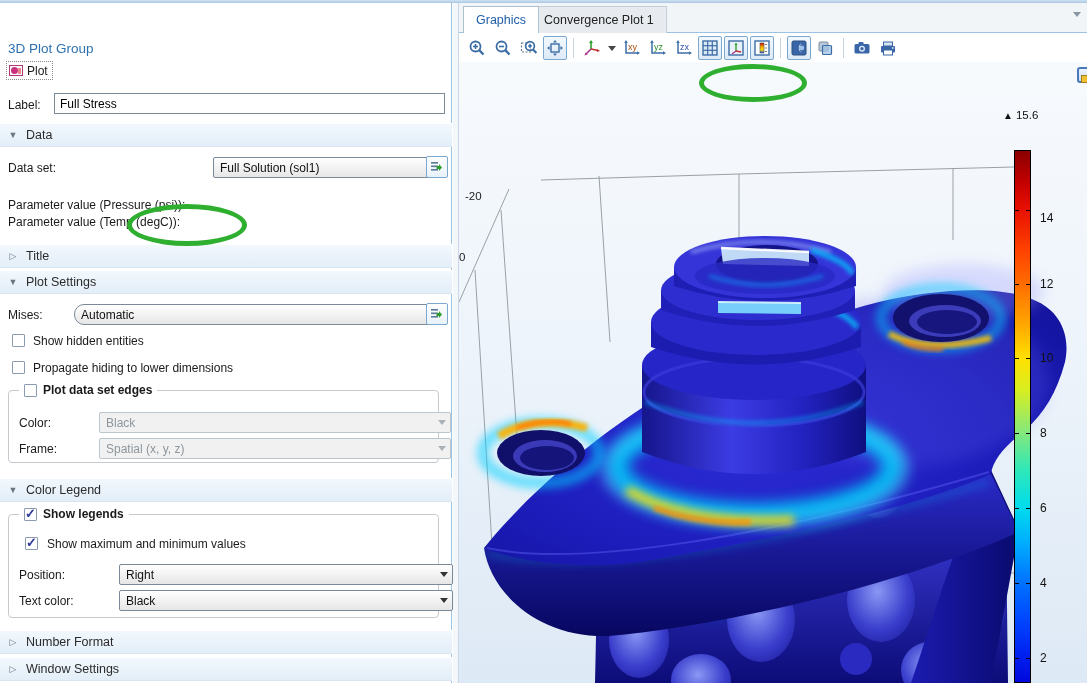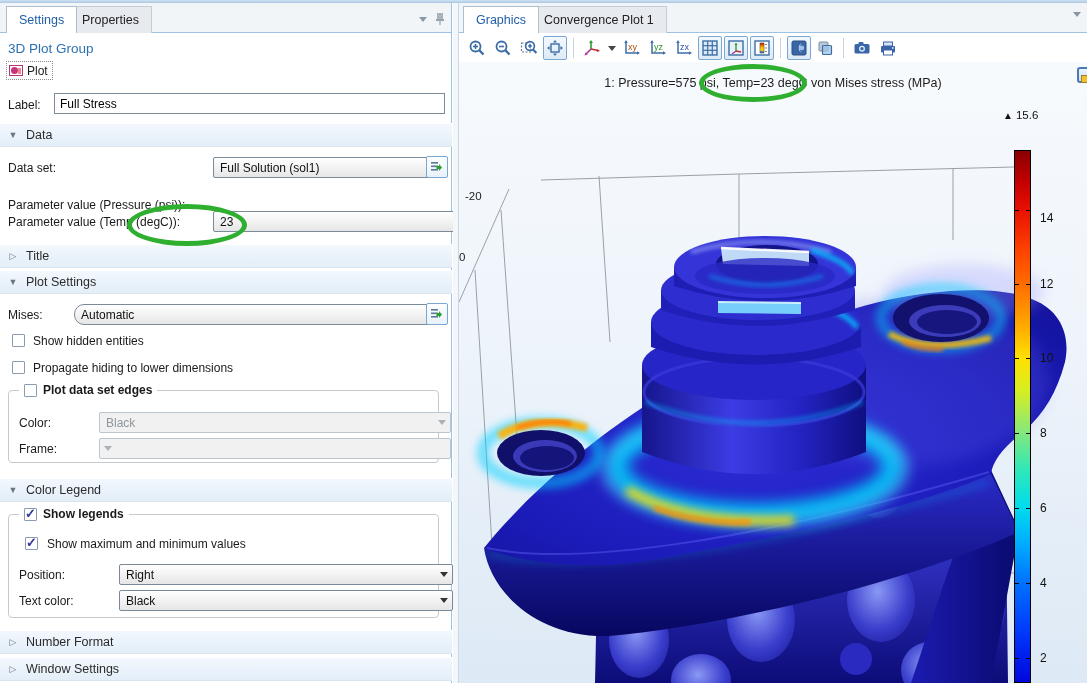--- a/index.html
+++ b/index.html
@@ -100,32 +100,20 @@
   #corner-frag::after { content:""; position:absolute; left:2px; top:6px; width:6px; height:6px;
     background:#f0c030; border:1px solid #a08020; }
   svg text { font-family:"Liberation Sans",sans-serif; }
 </style>
 </head>
 <body>
 
 <div class="window-top-edge"></div>
 
 <div id="settings-panel" class="panel">
-  <div class="tabstrip">
-    <div class="tab active" style="left:6px;">Settings</div>
-    <div class="tab" style="left:69px;">Properties</div>
-    <div class="strip-icons">
-      <span class="mini-caret"></span>
-      <svg width="10" height="14" viewBox="0 0 10 14">
-        <rect x="2" y="1" width="6" height="6" fill="#aab4bd"></rect>
-        <rect x="1" y="7" width="8" height="2" fill="#99a4ad"></rect>
-        <rect x="4.4" y="9" width="1.2" height="4" fill="#99a4ad"></rect>
-      </svg>
-    </div>
-  </div>
 
   <div class="heading">3D Plot Group</div>
 
   <div id="plot-button">
     <span class="plot-ico"></span>
     <span>Plot</span>
   </div>
 
   <div class="flabel" style="left:8px; top:98px;">Label:</div>
   <input class="tinput" style="left: 54px; top: 93px; width: 391px;" value="Full Stress">
@@ -142,24 +130,20 @@
   <div class="auxbtn" style="left:426px; top:156px;">
     <svg width="14" height="14" viewBox="0 0 14 14">
       <rect x="1" y="2" width="7" height="1.6" fill="#5a7a9a"></rect>
       <rect x="1" y="5.5" width="7" height="1.6" fill="#5a7a9a"></rect>
       <rect x="1" y="9" width="7" height="1.6" fill="#5a7a9a"></rect>
       <path d="M9,11 L12,7.5 L9,4 L9,6 L6.5,6 L6.5,9 L9,9 Z" fill="#2d9e2d"></path>
     </svg>
   </div>
   <div class="flabel" style="left:8px; top:198px;">Parameter value (Pressure (psi)):</div>
   <div class="flabel" style="left:8px; top:215px;">Parameter value (Temp (degC)):</div>
-  <div class="combo" style="left:193px; top:211px; width:253px;">
-    <span class="cval">23</span>
-    <span class="carr"></span>
-  </div>
 
   <div class="green-ellipse" style="left:127px; top:204px; width:120px; height:42px;"></div>
 
   <div class="sechdr" style="top:244px;">
     <span class="arr">▷</span>
     <span class="sectitle">Title</span>
   </div>
 
   <div class="sechdr" style="top:270px;">
     <span class="arr">▼</span>
@@ -188,20 +172,21 @@
       <span class="cb"></span>
       <span class="gltext" style="font-weight:bold;">Plot data set edges</span>
     </div>
     <div class="flabel" style="left:10px; top:25px;">Color:</div>
     <div class="combo disabled" style="left:70px; top:21px; width:352px;">
       <span class="cval">Black</span>
       <span class="carr"></span>
     </div>
     <div class="flabel" style="left:10px; top:51px;">Frame:</div>
     <div class="combo disabled" style="left:70px; top:47px; width:352px;">
+      <span class="cval">Spatial  (x, y, z)</span>
       <span class="carr"></span>
     </div>
   </div>
 
   <div class="sechdr" style="top:478px;">
     <span class="arr">▼</span>
     <span class="sectitle">Color Legend</span>
   </div>
   <div class="groupbox" style="left:8px; top:514px; width:431px; height:104px;">
     <div class="gbleg">
@@ -520,21 +505,20 @@
         <path d="M352,188 Q390,200 393,212" stroke="#00ccff" stroke-width="5" fill="none" opacity="0.8" filter="url(#b2)"></path>
         <ellipse cx="308" cy="202" rx="51" ry="19" fill="#14148a"></ellipse>
         <path d="M262,186 L350,190 L350,204 L264,202 Z" fill="#cfeaff" opacity="0.92"></path>
         <path d="M262,186 L350,190" stroke="#ffffff" stroke-width="2.5" opacity="0.95"></path>
         <ellipse cx="306" cy="214" rx="70" ry="18" fill="#2828c4" opacity="0.8"></ellipse>
         <path d="M250,214 Q306,232 364,214" stroke="#00c0ff" stroke-width="3" fill="none" opacity="0.5" filter="url(#b2)"></path>
       </g>
     </svg>
 
     
-    <div id="plot-title">1: Pressure=575 psi, Temp=23 degC  von Mises stress (MPa)</div>
     <div class="green-ellipse" style="left:240px; top:2px; width:108px; height:38px;"></div>
 
     
     <div id="max-marker">
       <span class="tri">▲</span><span>15.6</span>
     </div>
 
     
     <div id="colorbar"></div>
     <div class="cbtickL" style="top:148px;"></div>

